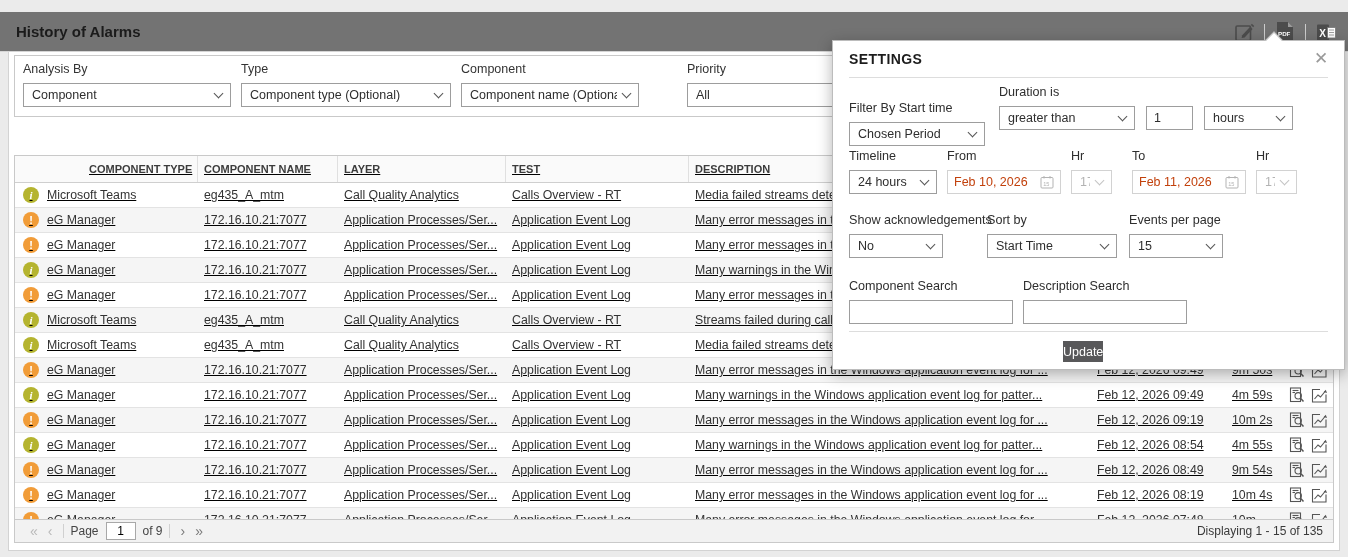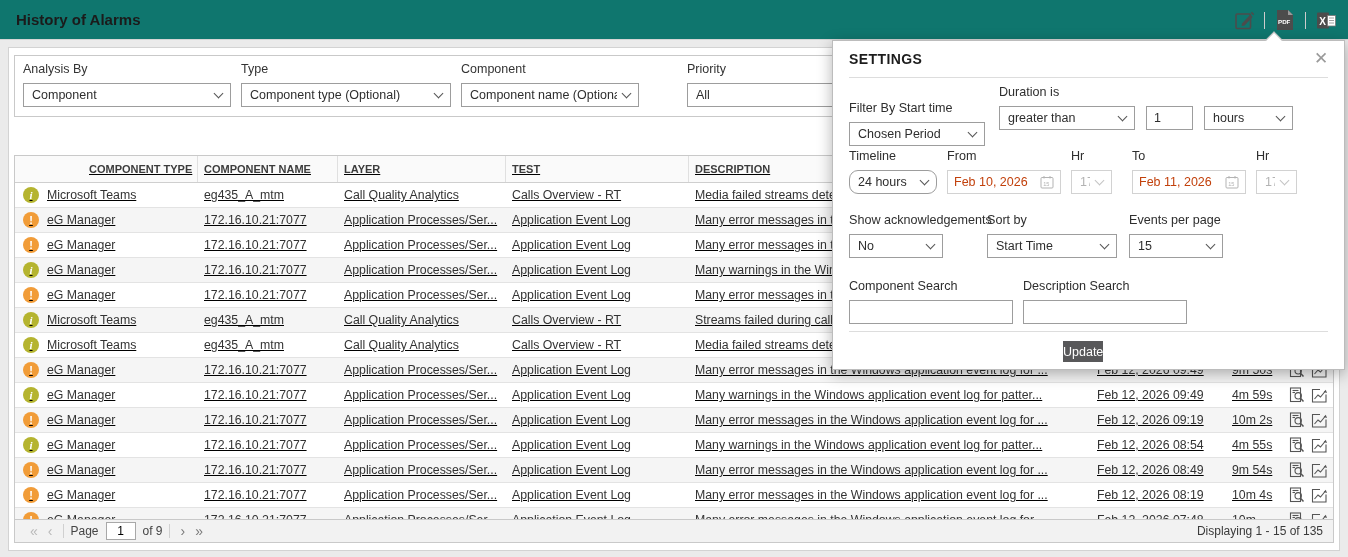--- a/index.html
+++ b/index.html
@@ -1,21 +1,21 @@
 <!DOCTYPE html>
 <html><head>
 <meta charset="utf-8">
 <style>
   * { margin:0; padding:0; box-sizing:border-box; }
   html,body { width:1348px; height:557px; overflow:hidden;
     font-family:"Liberation Sans", sans-serif; background:#ebebeb; position:relative; }
 
   
-  .topbar { position:absolute; left:0; top:0; width:1348px; height:40px;
-    background:#0f766e; border-bottom:1px solid #d5d5d5; z-index:3; }
+  .topbar { position:absolute; left:0; top:12px; width:1348px; height:40px;
+    background:#737373; border-bottom:1px solid #d5d5d5; z-index:3; }
   .page-title { position:absolute; left:16px; top:11px; font-size:15px; font-weight:bold; color:#1b1b1b; }
   .top-icons { position:absolute; right:10px; top:8px; display:flex; align-items:center; gap:8px; }
   .icon-sep { width:1px; height:17px; background:#ccc; }
   .tool-icon { width:24px; height:24px; display:flex; align-items:center; justify-content:center; cursor:pointer; }
 
   
   .card { position:absolute; left:8px; top:47px; width:1332px; height:504px;
     background:#fff; border:1px solid #d3d3d3; z-index:1; }
 
   
@@ -633,21 +633,21 @@
       <input class="num-input" style="width: 47px;" value="1">
       <div class="sel pctl" style="width:89px;">
         <span class="txt">hours</span>
         <span class="chev"></span>
       </div>
     </div>
   </div>
 
   <div class="pgroup" style="left:16px; top:108px;">
     <div class="plabel">Timeline</div>
-    <div class="sel pctl" style="width:88px;border-radius:9px;">
+    <div class="sel pctl" style="width:88px;">
       <span class="txt">24 hours</span>
       <span class="chev"></span>
     </div>
   </div>
   <div class="pgroup" style="left:114px; top:108px;">
     <div class="plabel">From</div>
     <div class="datebox" style="width:114px;">
       <span class="txt">Feb 10, 2026</span>
       <svg width="14" height="14" viewBox="0 0 14 14">
           <rect x="1" y="2.5" width="12" height="10.5" rx="1" fill="none" stroke="#b3b3b3" stroke-width="1"></rect>

